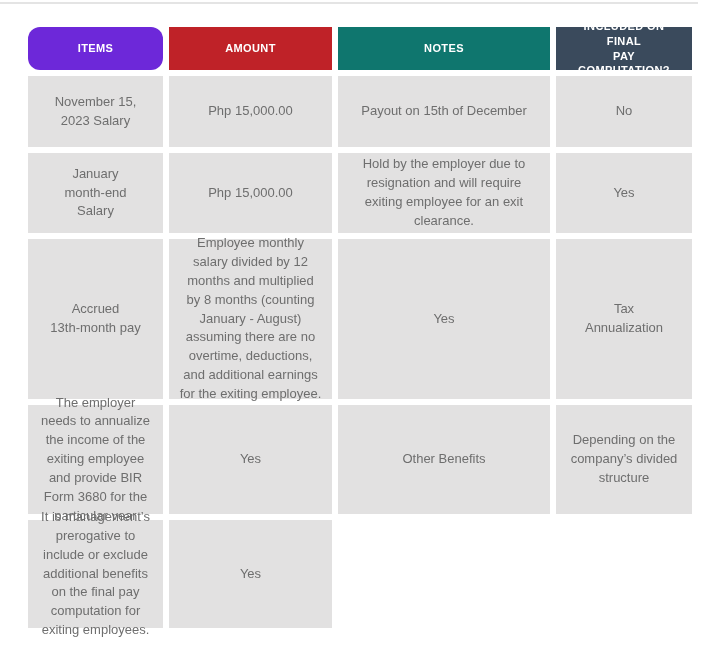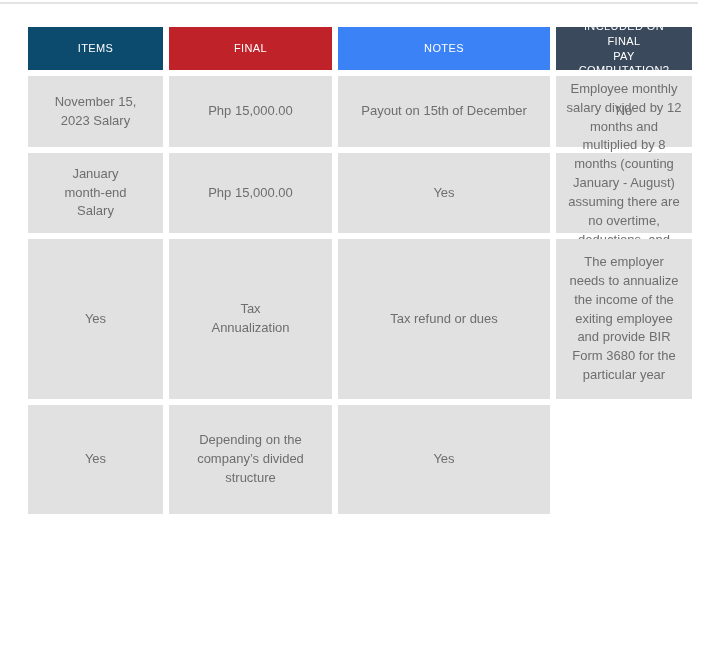--- a/index.html
+++ b/index.html
@@ -40,59 +40,63 @@
     text-align: center;
     color: #6e6e6e;
     font-size: 13px;
     line-height: 1.45;
     white-space: pre-line;
     padding: 6px 10px;
     box-sizing: border-box;
   }
   .hdr {
     color: #ffffff;
-    font-weight: normal;
+    font-weight: bold;
     font-size: 11px;
     letter-spacing: 0.4px;
     line-height: 1.35;
     padding: 20px 12px;
   }
 </style>
 </head>
 <body>
 
 <div class="page">
   <div class="top-line"></div>
 
   <div class="paytable">
 
-    <div class="cell hdr" style="background: #0c4a6e;">ITEMS</div>
-    <div class="cell hdr" style="background: rgb(191, 34, 40);">FINAL</div>
-    <div class="cell hdr" style="background: #3b82f6;">NOTES</div>
+    <div class="cell hdr" style="background: #6d28d9; border-radius: 12px;">ITEMS</div>
+    <div class="cell hdr" style="background: rgb(191, 34, 40);">AMOUNT</div>
+    <div class="cell hdr" style="background: #0f766e;">NOTES</div>
     <div class="cell hdr" style="background: rgb(58, 74, 92);">INCLUDED ON FINAL
 PAY COMPUTATION?</div>
 
     <div class="cell">November 15,
 2023 Salary</div>
     <div class="cell">Php 15,000.00</div>
     <div class="cell">Payout on 15th of December</div>
     <div class="cell">No</div>
 
     <div class="cell">January
 month-end
 Salary</div>
     <div class="cell">Php 15,000.00</div>
+    <div class="cell">Hold by the employer due to resignation and will require exiting employee for an exit clearance.</div>
     <div class="cell">Yes</div>
 
+    <div class="cell">Accrued
+13th-month pay</div>
     <div class="cell">Employee monthly salary divided by 12 months and multiplied by 8 months (counting January - August) assuming there are no overtime, deductions, and additional earnings for the exiting employee.</div>
     <div class="cell">Yes</div>
 
     <div class="cell">Tax
 Annualization</div>
-    <div class="cell">Tax refund or dues</div>
     <div class="cell">The employer needs to annualize the income of the exiting employee and provide BIR Form 3680 for the particular year</div>
     <div class="cell">Yes</div>
 
+    <div class="cell">Other Benefits</div>
     <div class="cell">Depending on the company’s divided structure</div>
+    <div class="cell">It is management’s prerogative to include or exclude additional benefits on the final pay computation for exiting employees.</div>
     <div class="cell">Yes</div>
 
   </div>
 </div>
 
 </body></html>

